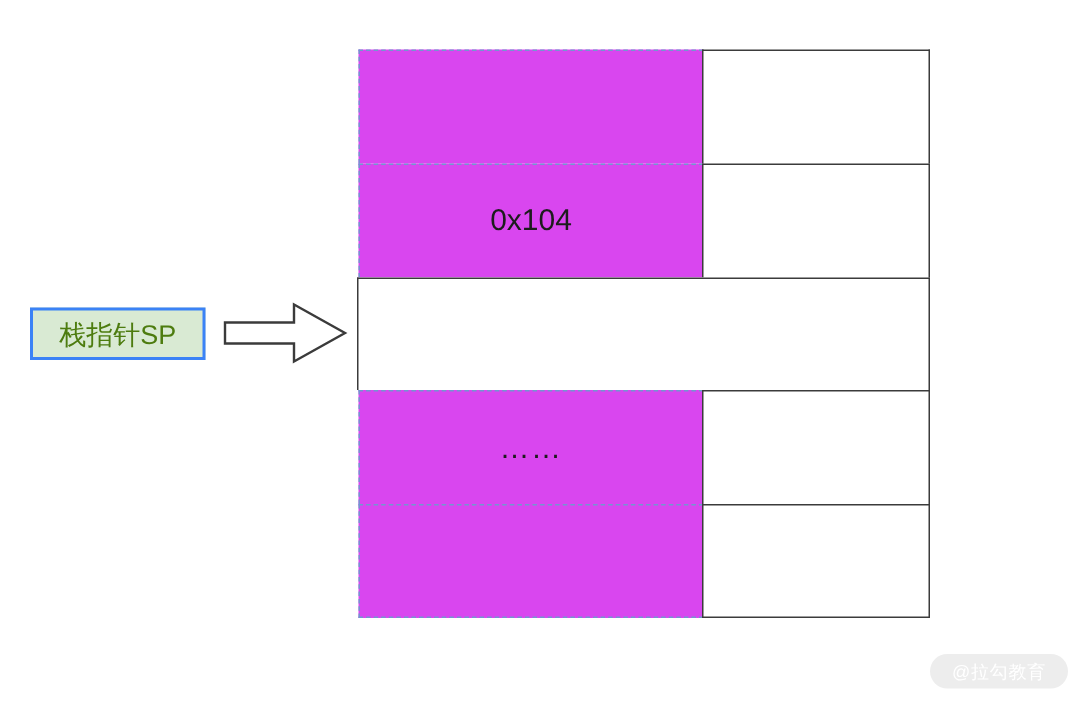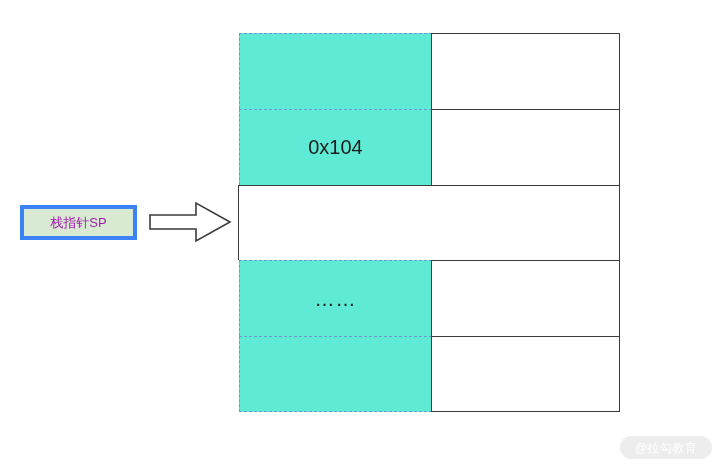--- a/index.html
+++ b/index.html
@@ -25,26 +25,26 @@
 
   
   #sp-label {
     position: absolute;
     left: 20px;
     top: 205px;
     width: 117px;
     height: 35px;
     box-sizing: border-box;
     background: #d9ead3;
-    border: 4px solid #3b82f6;
+    border: 2px solid #3b82f6;
     display: flex;
     align-items: center;
     justify-content: center;
-    font-size: 13px;
-    color: #a21caf;
+    font-size: 18px;
+    color: #4d7c0f;
     line-height: 1;
     letter-spacing: 0px;
   }
 
   
   #sp-arrow {
     position: absolute;
     left: 148px;
     top: 200px;
     width: 84px;
@@ -61,23 +61,23 @@
     display: flex;
     flex-direction: column;
   }
   .mem-row {
     flex: 1 1 0;
     display: flex;
     flex-direction: row;
     position: relative;
   }
   .addr-cell {
-    width: 193px;
+    width: 230px;
     box-sizing: border-box;
-    background: #5eead4;
+    background: #d946ef;
     border: 1px dashed #7396cf;
     border-bottom-width: 0;
     display: flex;
     align-items: center;
     justify-content: center;
     font-size: 20px;
     color: #1c1c1c;
     line-height: 1;
   }
   .mem-row:last-child .addr-cell {

